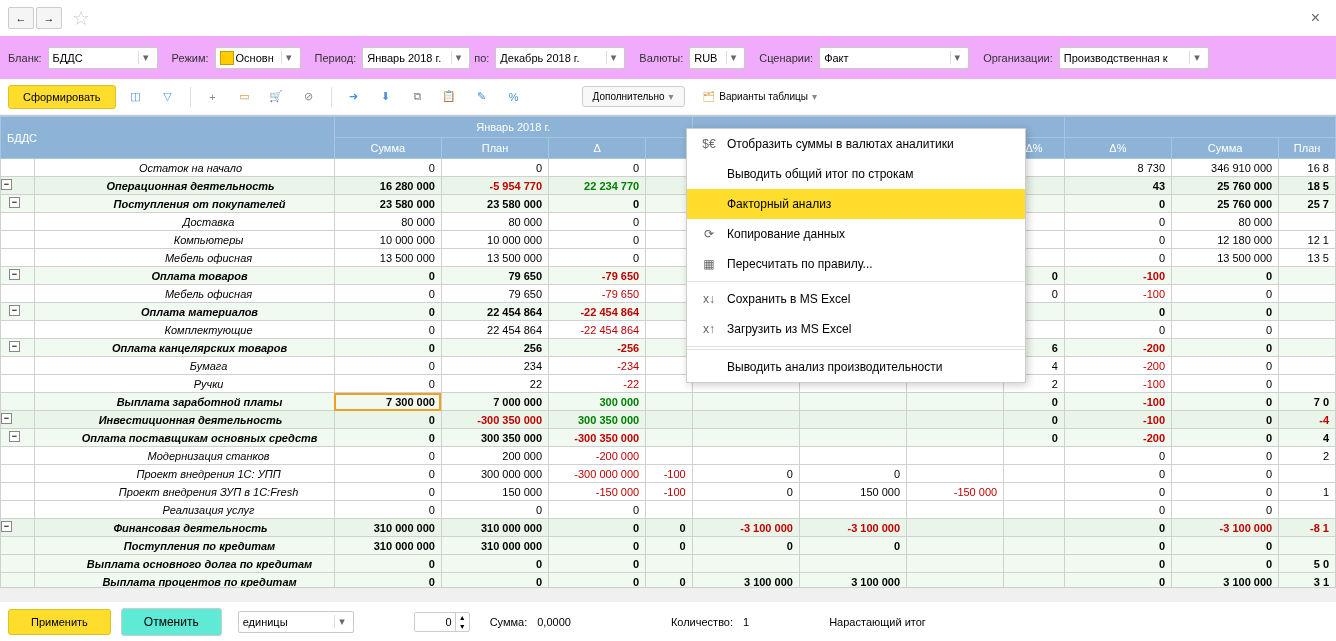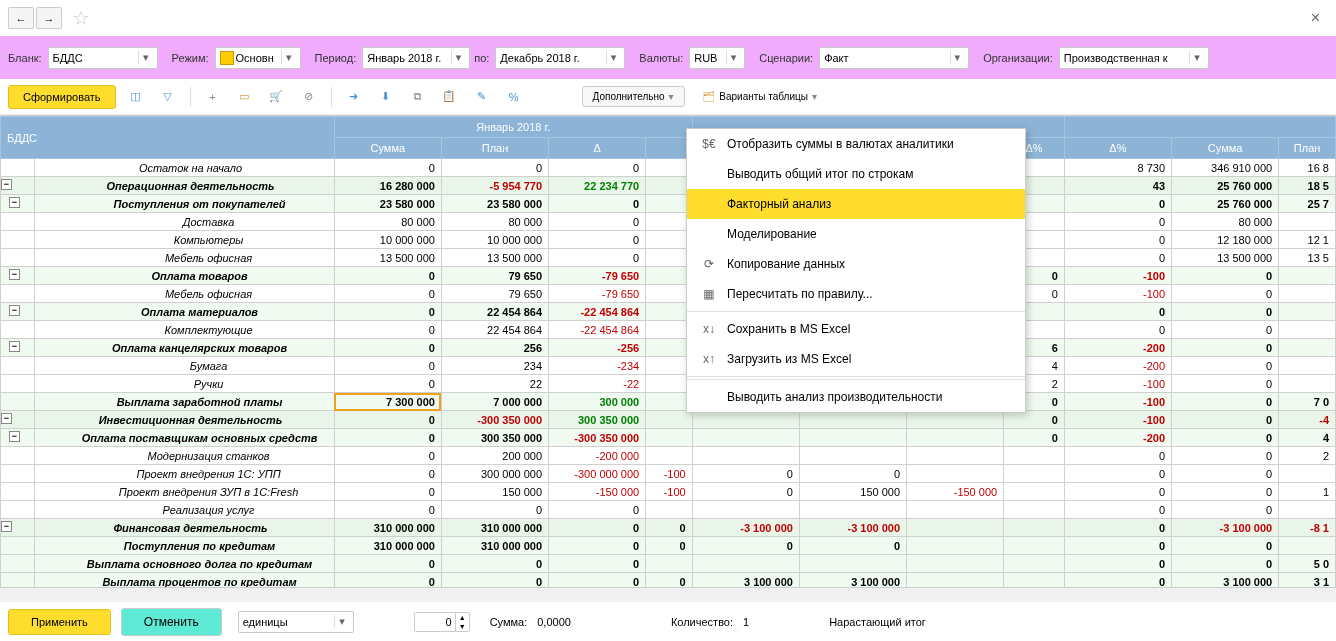--- a/index.html
+++ b/index.html
@@ -541,24 +541,20 @@
     </div>
     <div class="dd-item">
       <span class="dd-icon"></span>
       <span>Выводить общий итог по строкам</span>
     </div>
     <div class="dd-item hl">
       <span class="dd-icon"></span>
       <span>Факторный анализ</span>
     </div>
     <div class="dd-item">
-      <span class="dd-icon"></span>
-      <span>Моделирование</span>
-    </div>
-    <div class="dd-item">
       <span class="dd-icon">⟳</span>
       <span>Копирование данных</span>
     </div>
     <div class="dd-item">
       <span class="dd-icon">▦</span>
       <span>Пересчитать по правилу...</span>
     </div>
     <div class="dd-sep"></div>
     <div class="dd-item">
       <span class="dd-icon">x↓</span>

